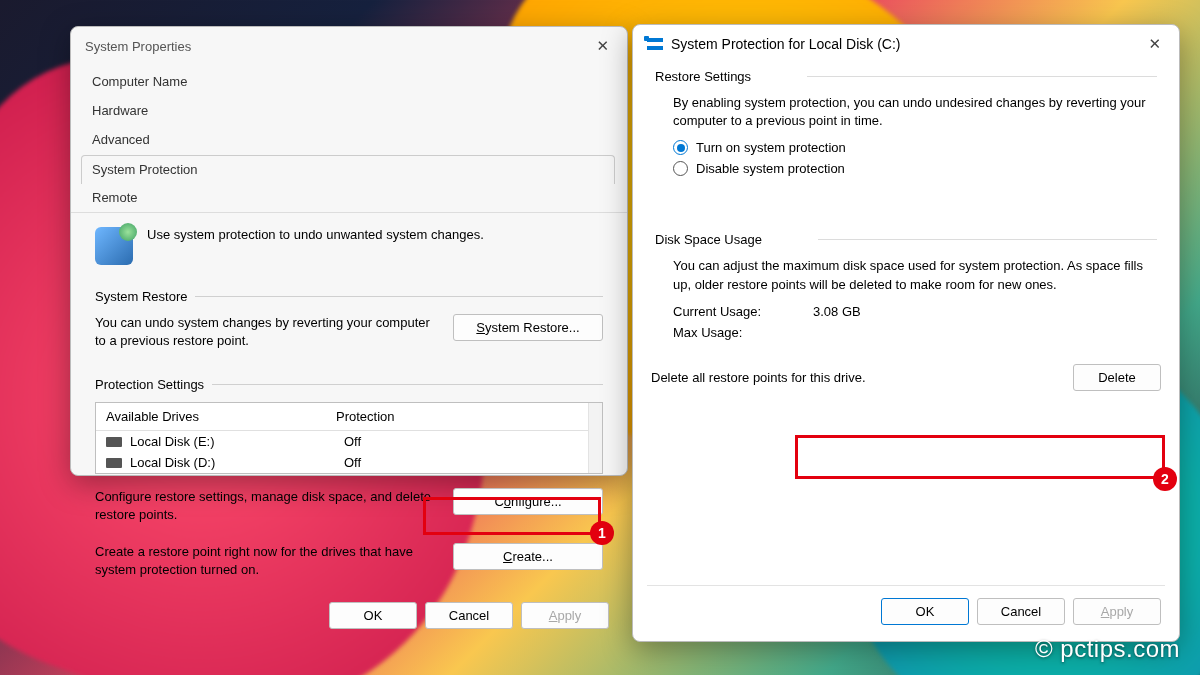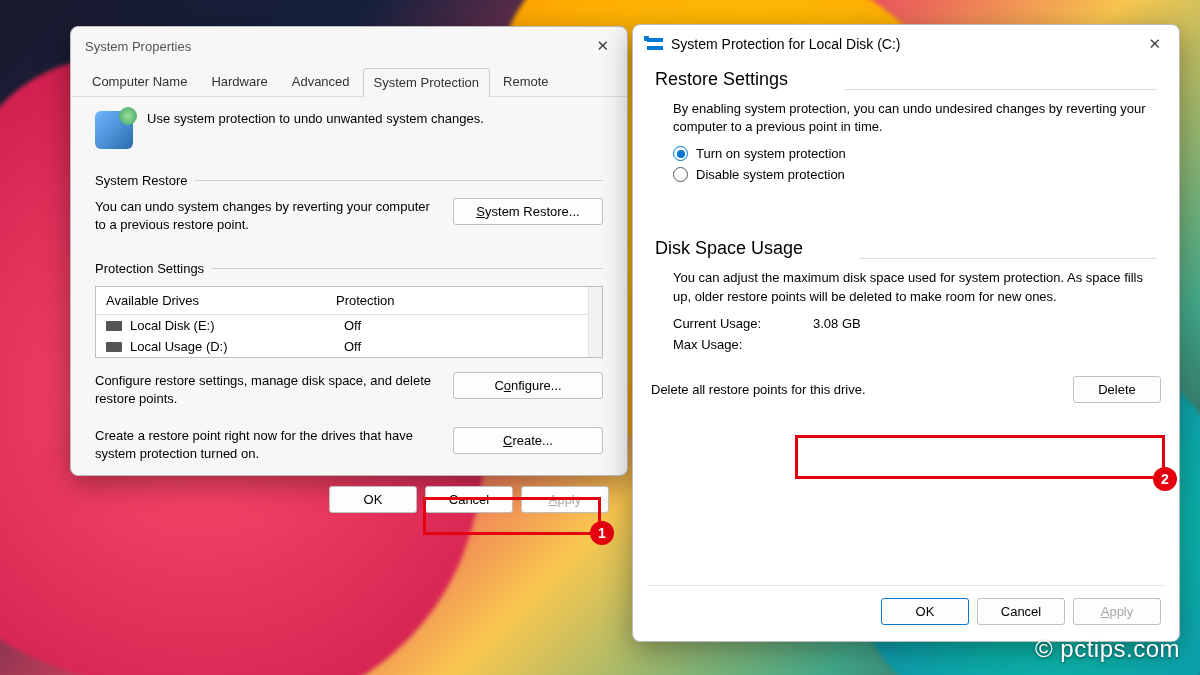--- a/index.html
+++ b/index.html
@@ -44,21 +44,21 @@
   .titlebar .title.strong { color:#000; font-weight:400; font-size:14px;}
   .close-x { font-size:15px; color:#444; padding:2px 6px; cursor:default;}
   .sysicon {
     width:16px; height:12px; margin-right:8px; display:inline-block;
     background: linear-gradient(#0078d4 0 34%, #fff 34% 66%, #0078d4 66% 100%);
     position:relative;
   }
   .sysicon:before{content:"";position:absolute;left:-3px;top:-2px;width:5px;height:5px;background:#0078d4;border-radius:1px;}
 
   
-  .tabs { display:flex; padding:0 10px; margin-top:6px; border-bottom:1px solid #ddd;}
+  .tabs { display:flex; padding:0 10px; margin-top:6px; border-bottom:1px solid #ddd;flex-direction:column;}
   .tab {
     padding:6px 10px 7px 10px; font-size:13px; color:#333;
     border:1px solid transparent; border-bottom:none; margin-right:2px;
     cursor:default;
   }
   .tab.active {
     border-color:#ccc; background:#f7f7f7; border-radius:4px 4px 0 0;
     position:relative; top:1px; background:#f7f7f7;
   }
 
@@ -104,21 +104,21 @@
   
   .annot{position:absolute;border:3px solid #e3000f;pointer-events:none;}
   .annot-badge{
     position:absolute;width:24px;height:24px;border-radius:50%;
     background:#e3000f;color:#fff;font-size:14px;font-weight:600;
     display:flex;align-items:center;justify-content:center;
   }
 
   
   .section{padding:0 22px;margin-top:10px;}
-  .sec-title{display:flex;align-items:flex-end;font-size:18px;margin-bottom:10px;gap:48px;}
+  .sec-title{display:flex;align-items:center;font-size:13px;margin-bottom:10px;gap:48px;}
   .sec-title .line{flex:1;height:1px;background:#dcdcdc;margin-left:8px;}
   .desc{font-size:13px;color:#000;line-height:1.4;margin:6px 0 10px 18px;}
 
   .radio-row{display:flex;align-items:flex-start;gap:8px;margin:6px 0 6px 18px;font-size:13px;}
   .radio{width:15px;height:15px;border:1.5px solid #555;border-radius:50%;display:inline-flex;align-items:center;justify-content:center;}
   .radio.checked{border-color:#0078d4;}
   .radio.checked:after{content:"";width:8px;height:8px;border-radius:50%;background:#0078d4;}
 
   .kv{display:flex;font-size:13px;margin:6px 0 6px 18px;}
   .kv .k{width:140px;}
@@ -181,21 +181,21 @@
             <div class="col-a">Available Drives</div>
             <div class="col-b">Protection</div>
           </div>
           <div class="drive-row">
             <span class="drive-ic"></span>
             <div class="col-a" style="flex:0 0 214px">Local Disk (E:)</div>
             <div class="col-b">Off</div>
           </div>
           <div class="drive-row">
             <span class="drive-ic"></span>
-            <div class="col-a" style="flex:0 0 214px">Local Usage (D:)</div>
+            <div class="col-a" style="flex:0 0 214px">Local Disk (D:)</div>
             <div class="col-b">Off</div>
           </div>
         </div>
         <div class="drive-scroll"></div>
       </div>
     </div>
 
     <div class="row" style="position:relative;margin-top:14px">
       <div class="txt">Configure restore settings, manage disk space, and delete restore points.</div>
       <div class="btn">C<u>o</u>nfigure...</div>

